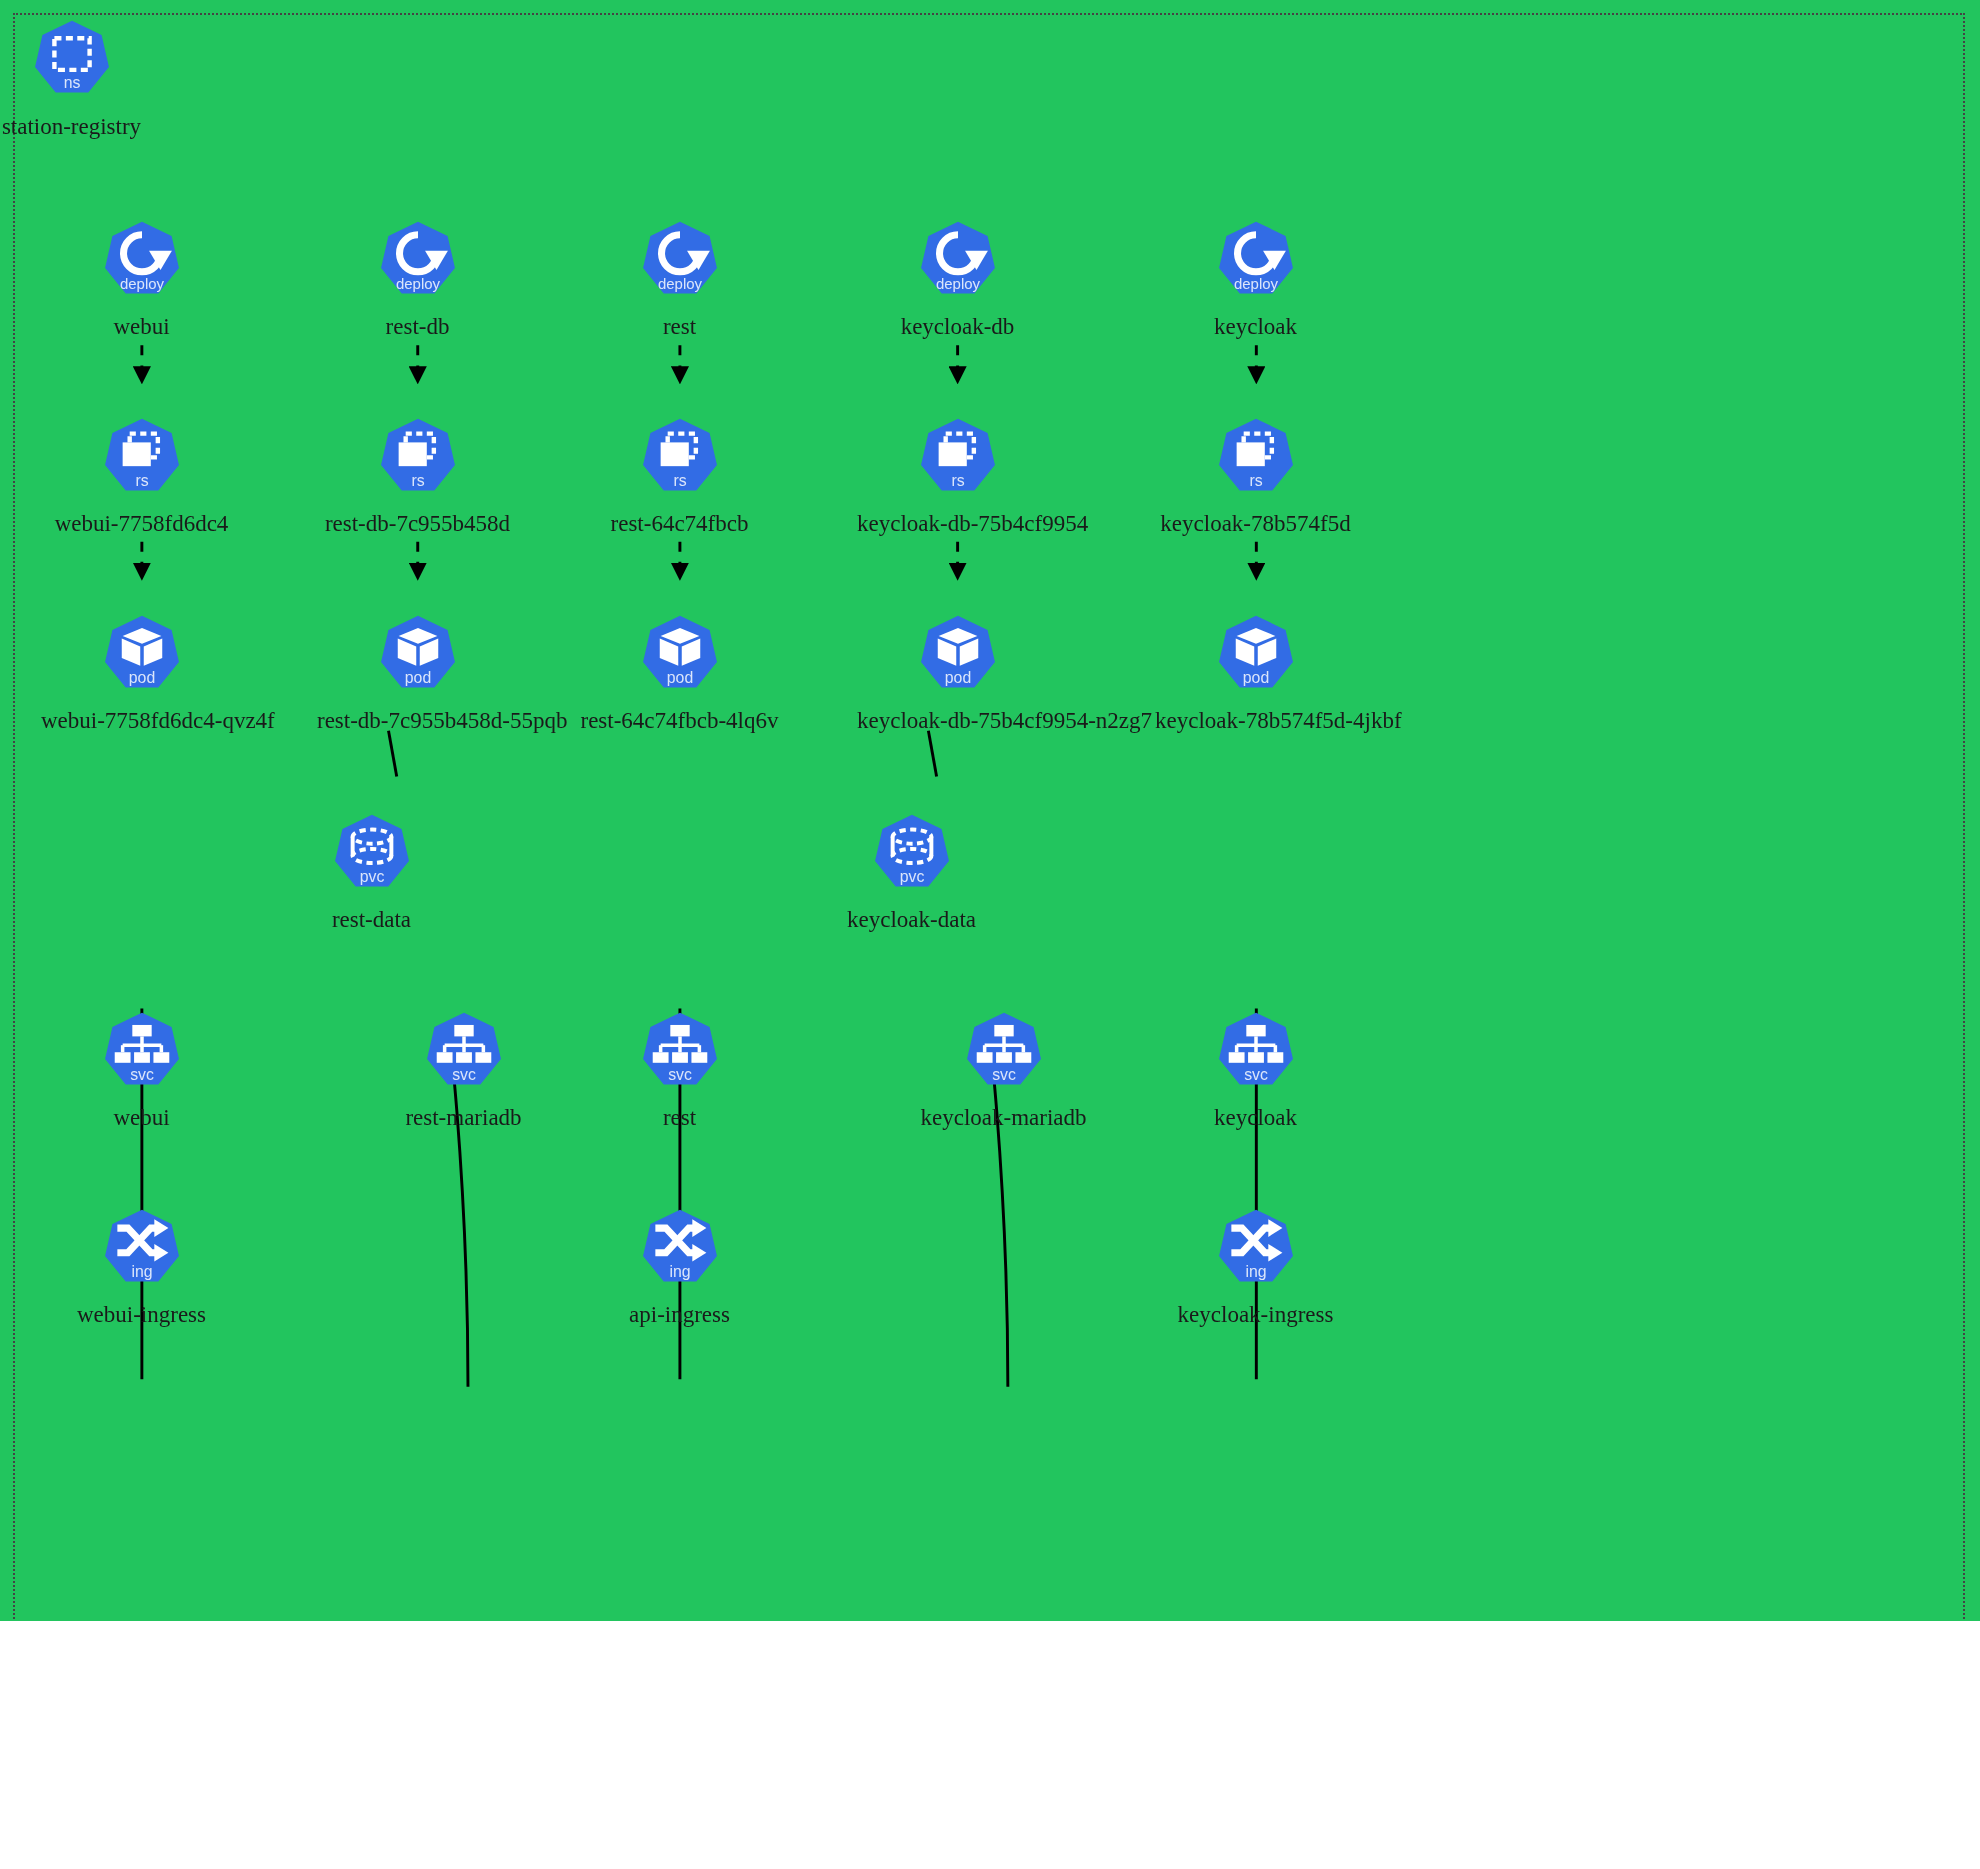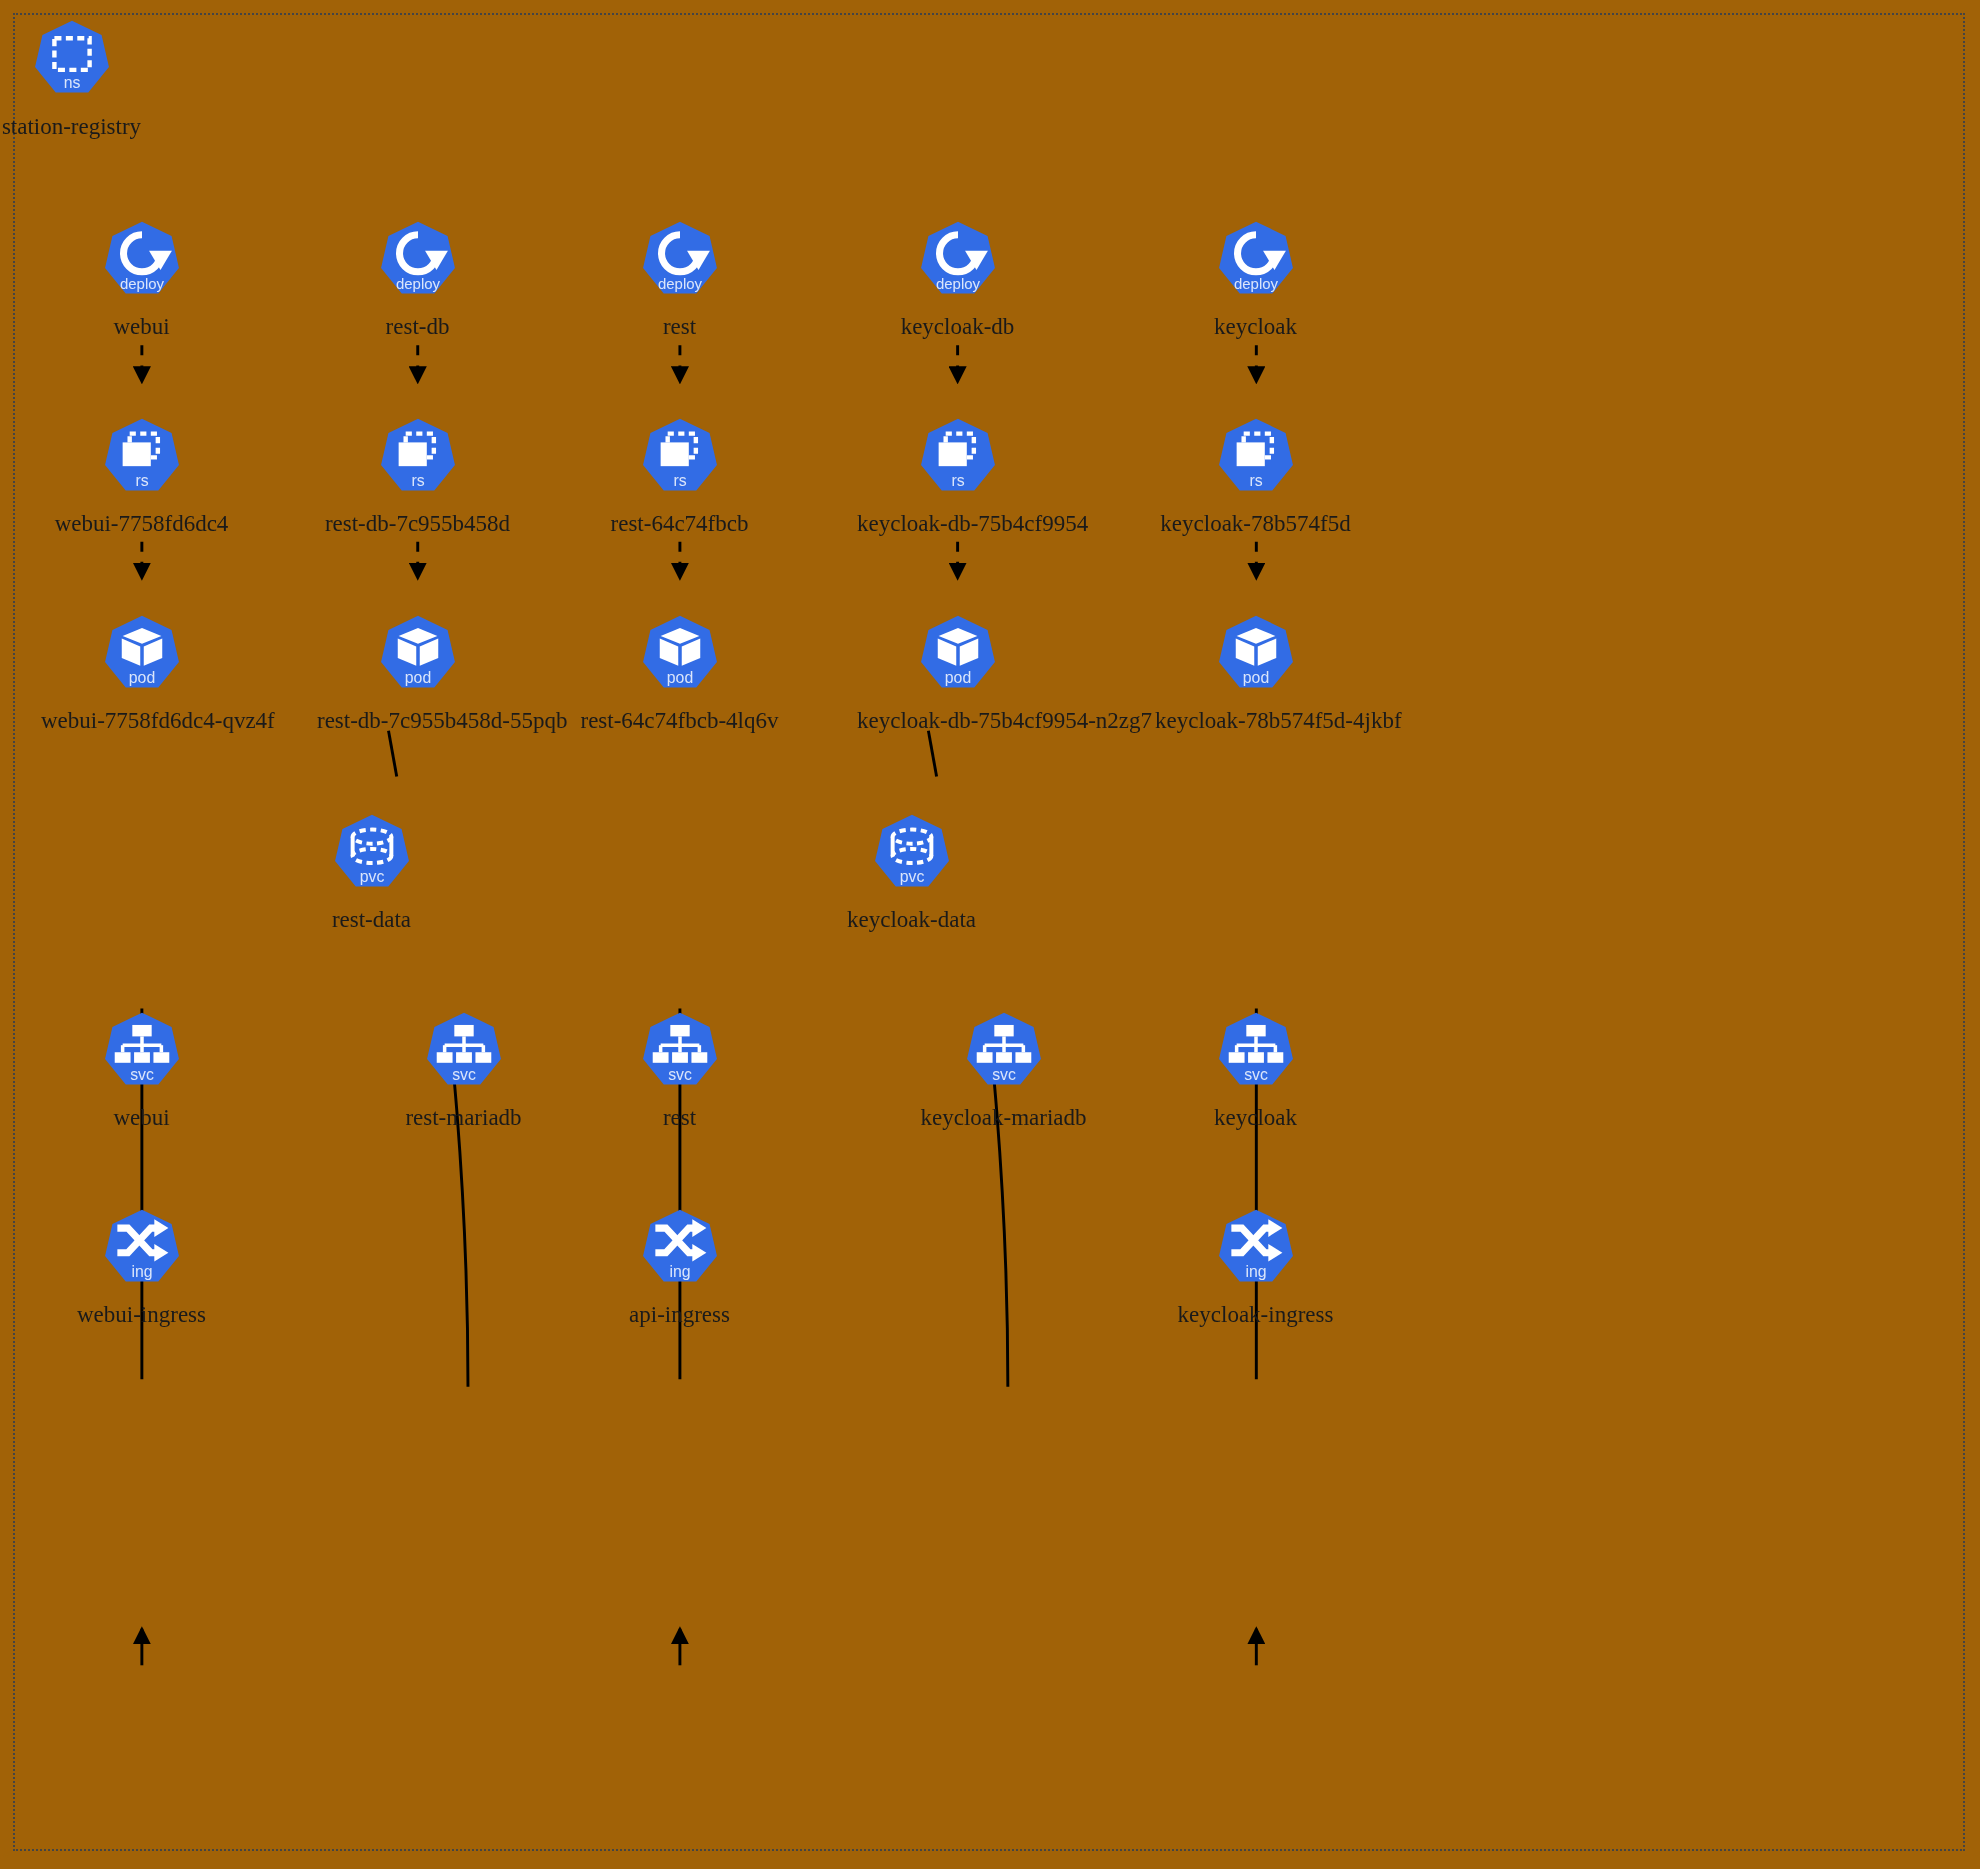--- a/index.html
+++ b/index.html
@@ -1,17 +1,17 @@
 <!DOCTYPE html>
 <html style="font-size:14.6px"><head>
 <meta charset="utf-8">
 <style>
   html,body{margin:0;padding:0;background:#ffffff;}
   body{font-family:"Liberation Serif",serif;}
-  #canvas{position:relative;width:1981px;height:1869px;overflow:hidden;background:#a16207;}
+  #canvas{position:relative;width:1981px;height:1621px;overflow:hidden;background:#22c55e;}
   #nsbox{position:absolute;left:12.8px;top:12.8px;width:1952px;height:1838px;
          border:2.7px dotted #444;box-sizing:border-box;}
   .node{position:absolute;width:201px;margin-left:-101px;text-align:center;}
   .hexwrap{display:flex;justify-content:center;align-items:center;}
   .hex{position:relative;display:block;}
   .nlabel{margin-top:7.3px;font-size:23px;color:#1a1a1a;line-height:1.1;white-space:nowrap;
           font-family:"Liberation Serif",serif;}
   svg{overflow:visible;}
   #edges{position:absolute;left:0;top:0;width:1981px;height:1869px;pointer-events:none;}
 </style>

